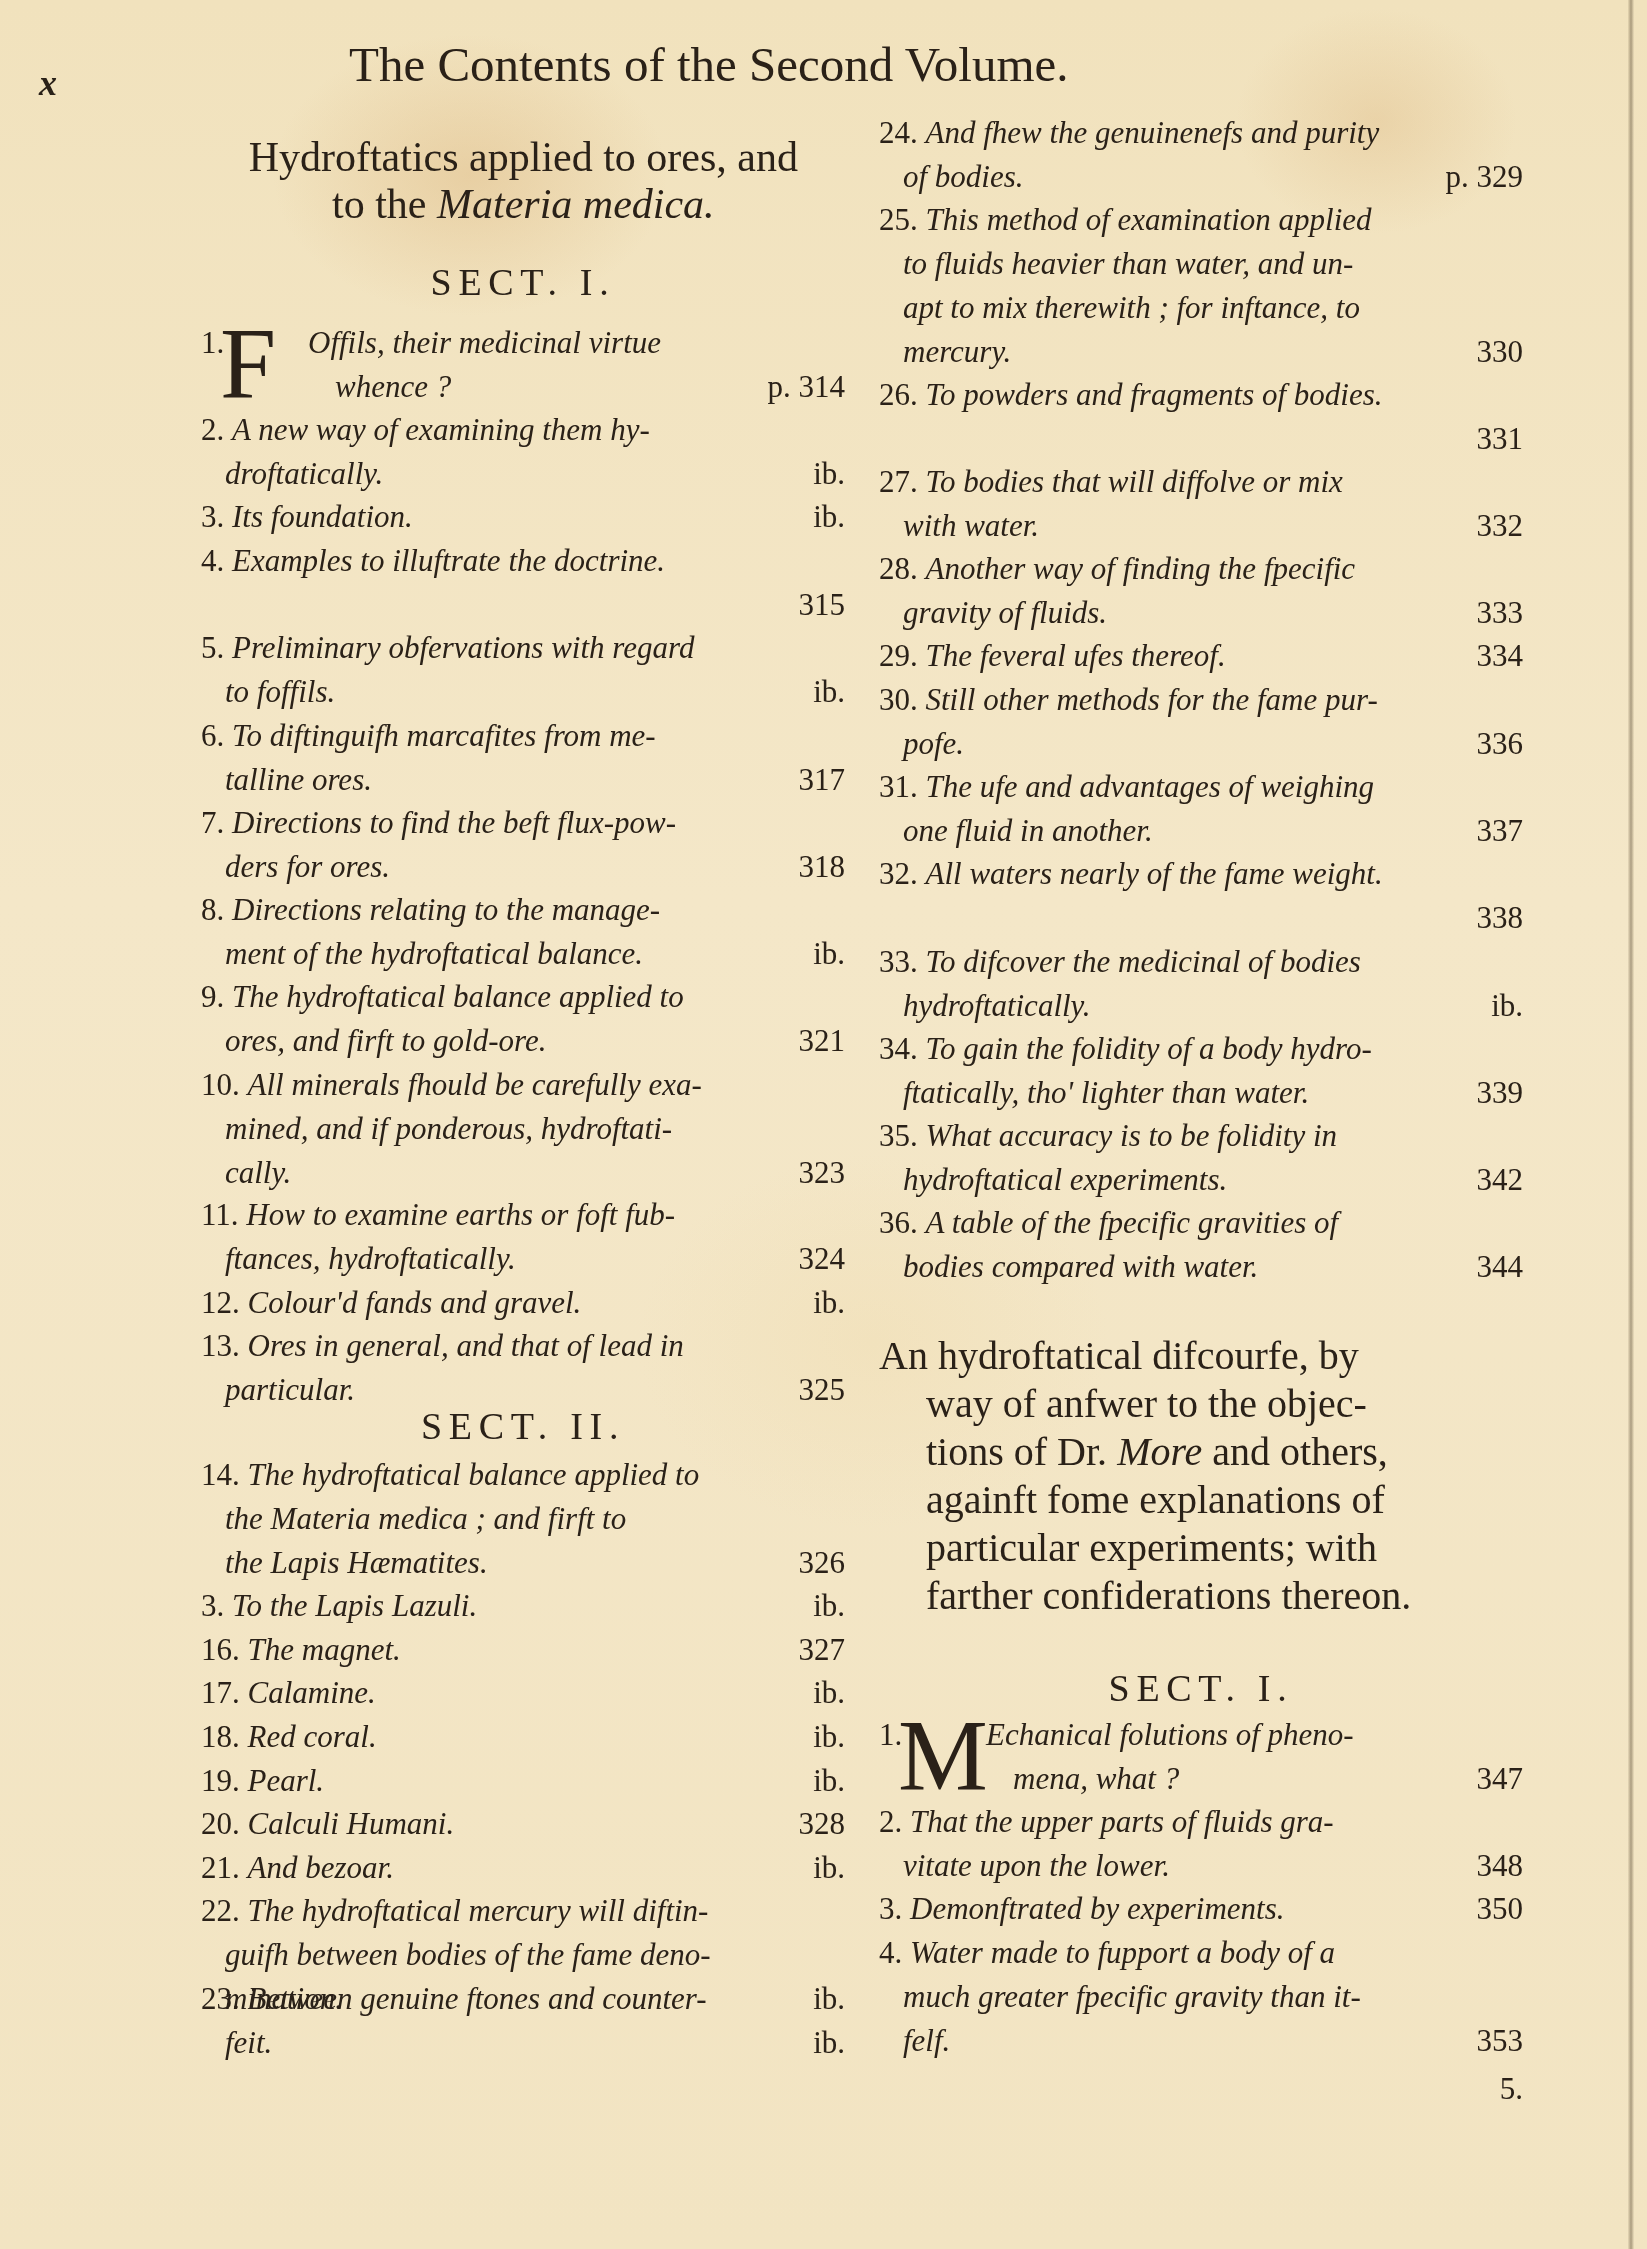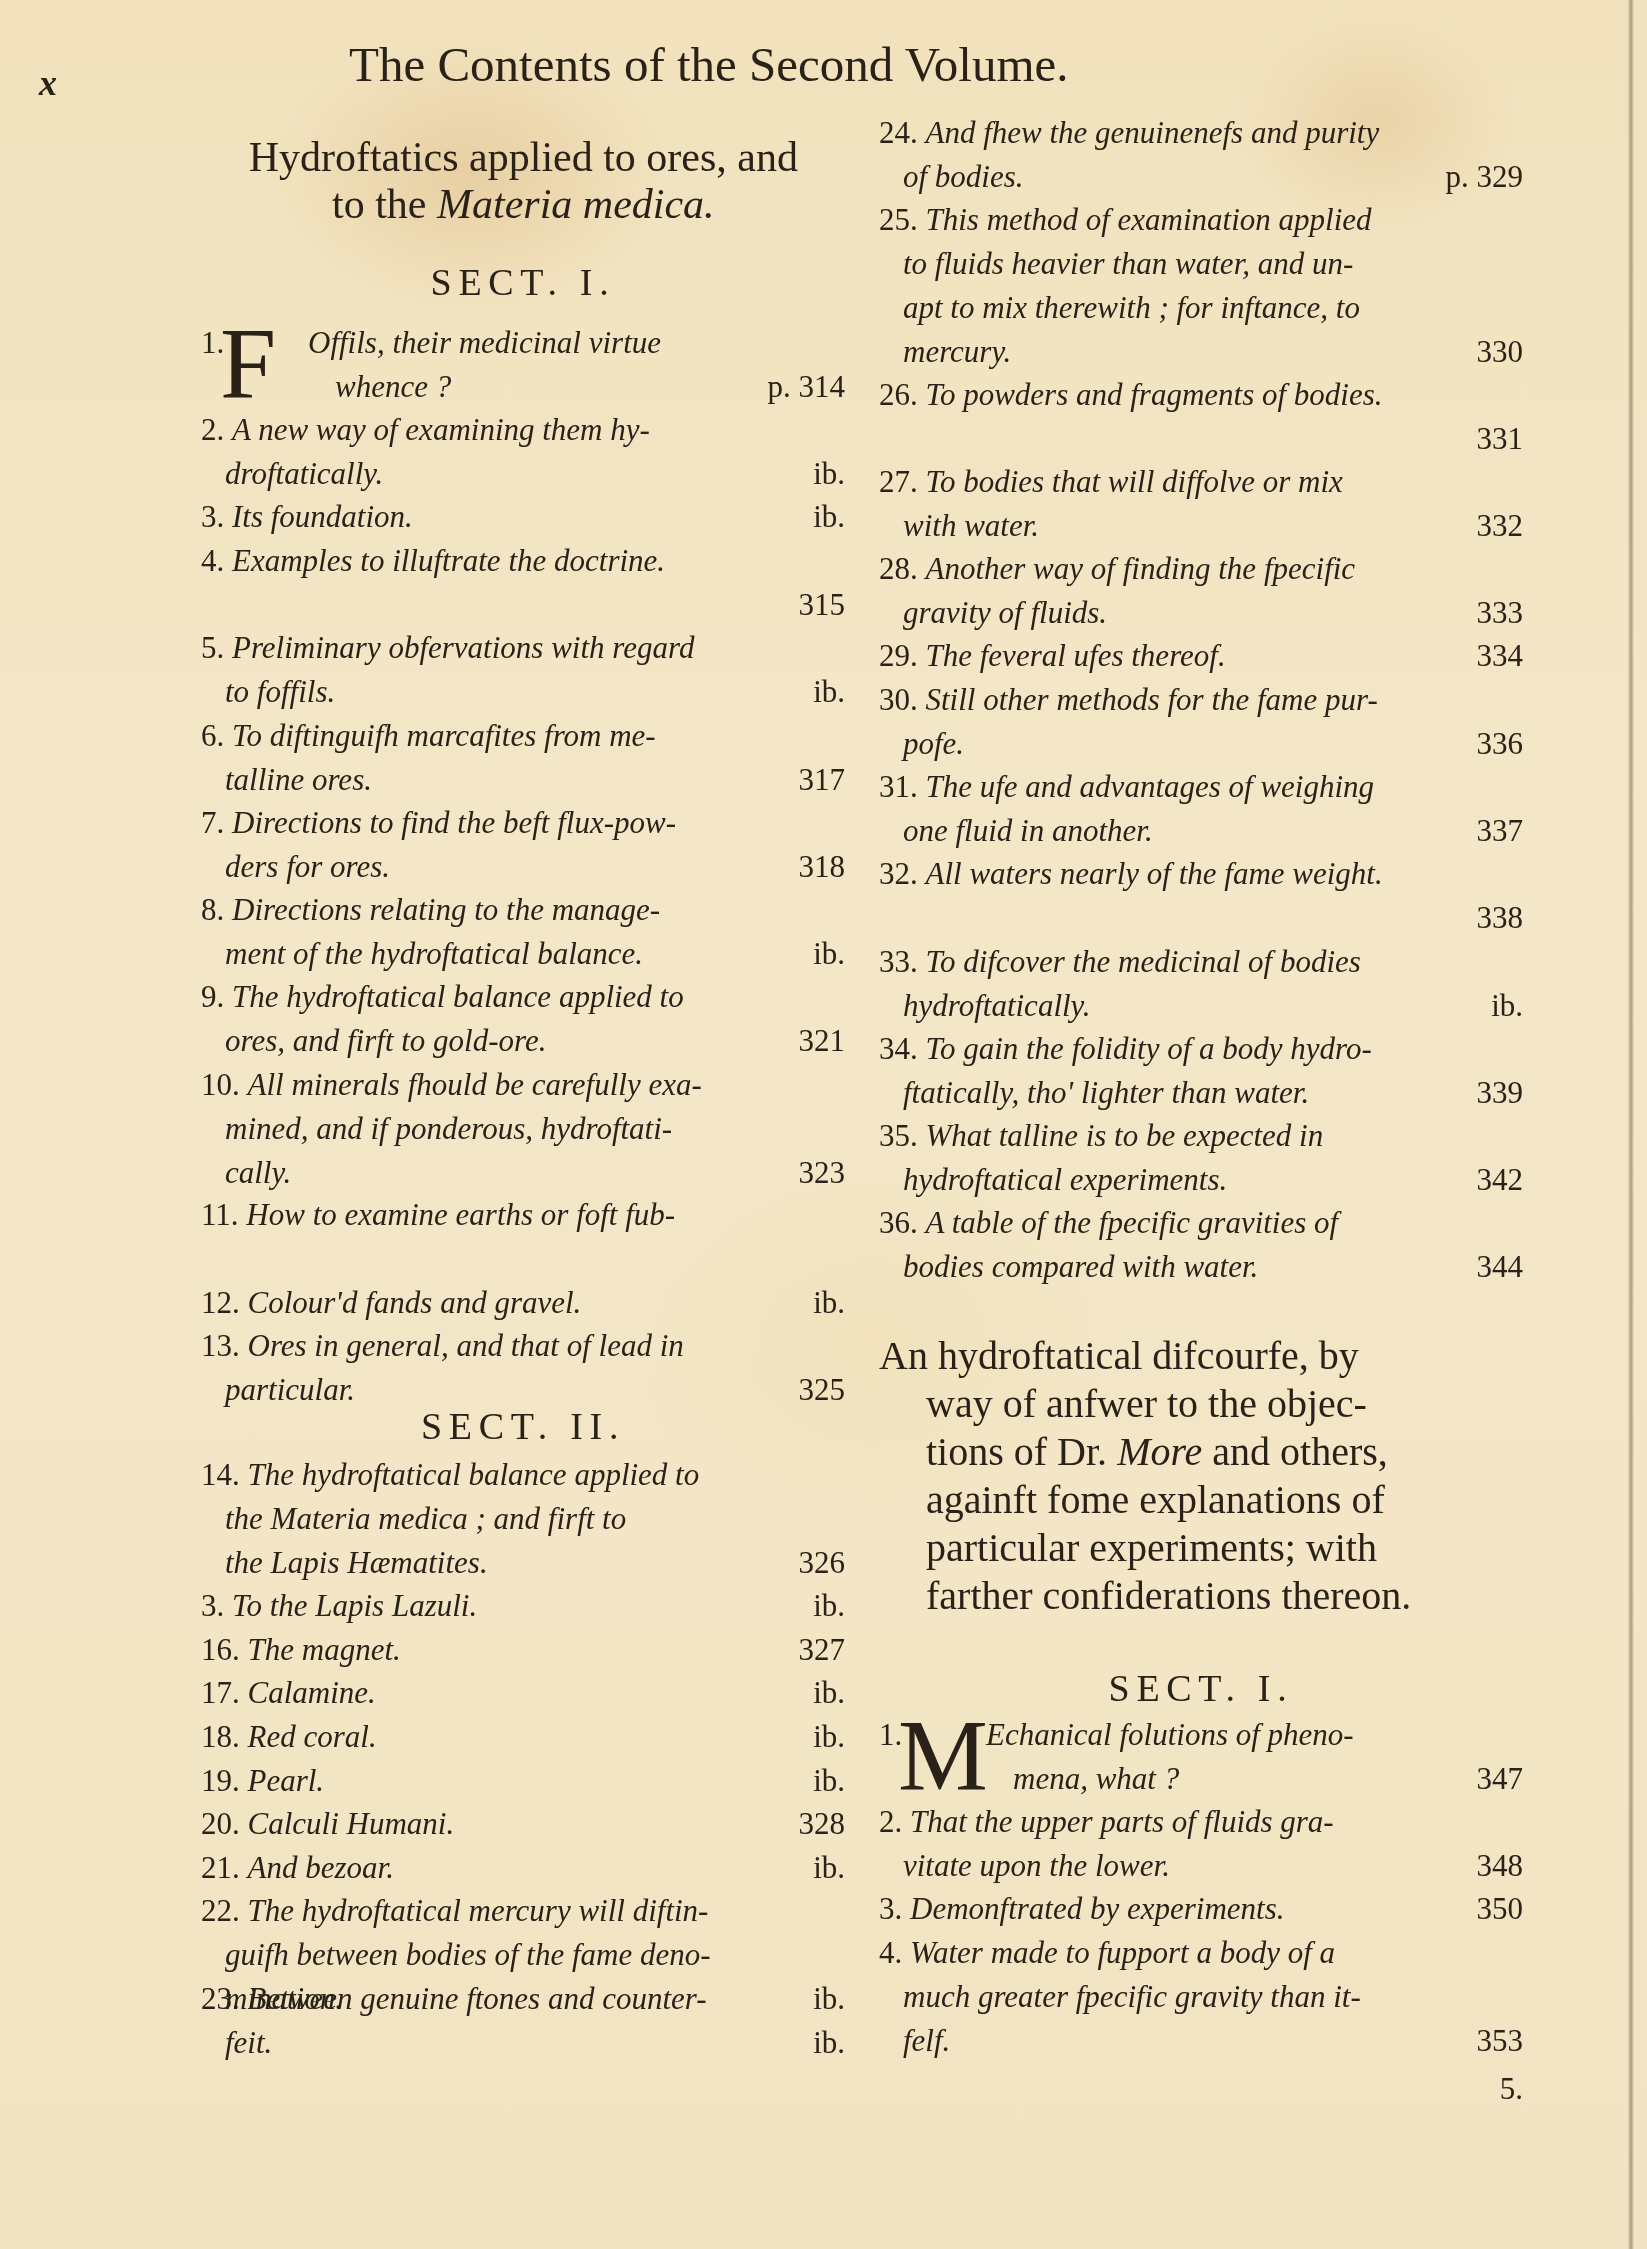--- a/index.html
+++ b/index.html
@@ -123,20 +123,21 @@
           <span class="line"><span class="num">9. </span><span>The hydroftatical balance applied to</span></span>
           <span class="line indent"><span>ores, and firft to gold-ore.</span><span class="pg">321</span></span>
         </div>
         <div class="entry" style="top: 1063px;">
           <span class="line"><span class="num">10. </span><span>All minerals fhould be carefully exa-</span></span>
           <span class="line indent"><span>mined, and if ponderous, hydroftati-</span></span>
           <span class="line indent"><span>cally.</span><span class="pg">323</span></span>
         </div>
         <div class="entry" style="top: 1193px;">
           <span class="line"><span class="num">11. </span><span>How to examine earths or foft fub-</span></span>
+          <span class="line indent"><span>ftances, hydroftatically.</span><span class="pg">324</span></span>
         </div>
         <div class="entry" style="top: 1281px;">
           <span class="line"><span class="num">12. </span><span>Colour'd fands and gravel.</span><span class="pg">ib.</span></span>
         </div>
         <div class="entry" style="top: 1324px;">
           <span class="line"><span class="num">13. </span><span>Ores in general, and that of lead in</span></span>
           <span class="line indent"><span>particular.</span><span class="pg">325</span></span>
         </div>
         <div class="entry" style="top: 1453px;">
           <span class="line"><span class="num">14. </span><span>The hydroftatical balance applied to</span></span>
@@ -219,21 +220,21 @@
         </div>
         <div class="entry" style="top: 940px;">
           <span class="line"><span class="num">33. </span><span>To difcover the medicinal of bodies</span></span>
           <span class="line indent"><span>hydroftatically.</span><span class="pg">ib.</span></span>
         </div>
         <div class="entry" style="top: 1027px;">
           <span class="line"><span class="num">34. </span><span>To gain the folidity of a body hydro-</span></span>
           <span class="line indent"><span>ftatically, tho' lighter than water.</span><span class="pg">339</span></span>
         </div>
         <div class="entry" style="top: 1114px;">
-          <span class="line"><span class="num">35. </span><span>What talline is to be expected in</span></span>
+          <span class="line"><span class="num">35. </span><span>What accuracy is to be folidity in</span></span>
           <span class="line indent"><span>hydroftatical experiments.</span><span class="pg">342</span></span>
         </div>
         <div class="entry" style="top: 1201px;">
           <span class="line"><span class="num">36. </span><span>A table of the fpecific gravities of</span></span>
           <span class="line indent"><span>bodies compared with water.</span><span class="pg">344</span></span>
         </div>
       </div>
 
     <div class="discourse" style="top:1332px;">
       <span class="line">An hydroftatical difcourfe, by</span>

